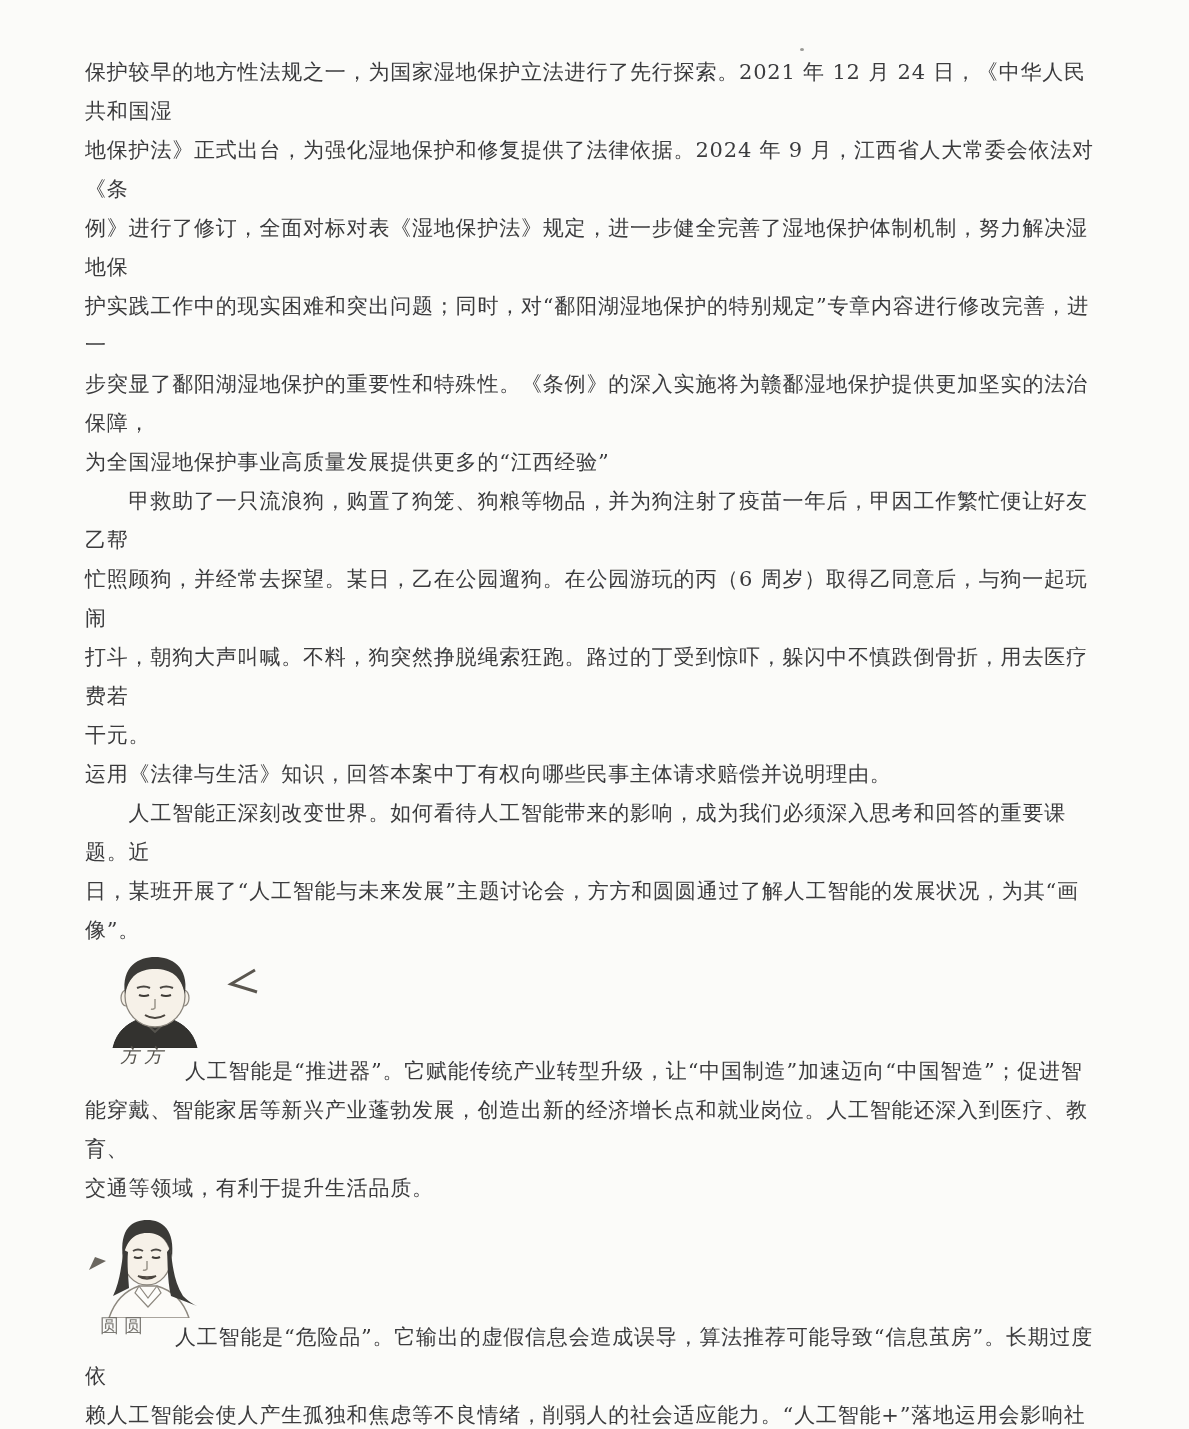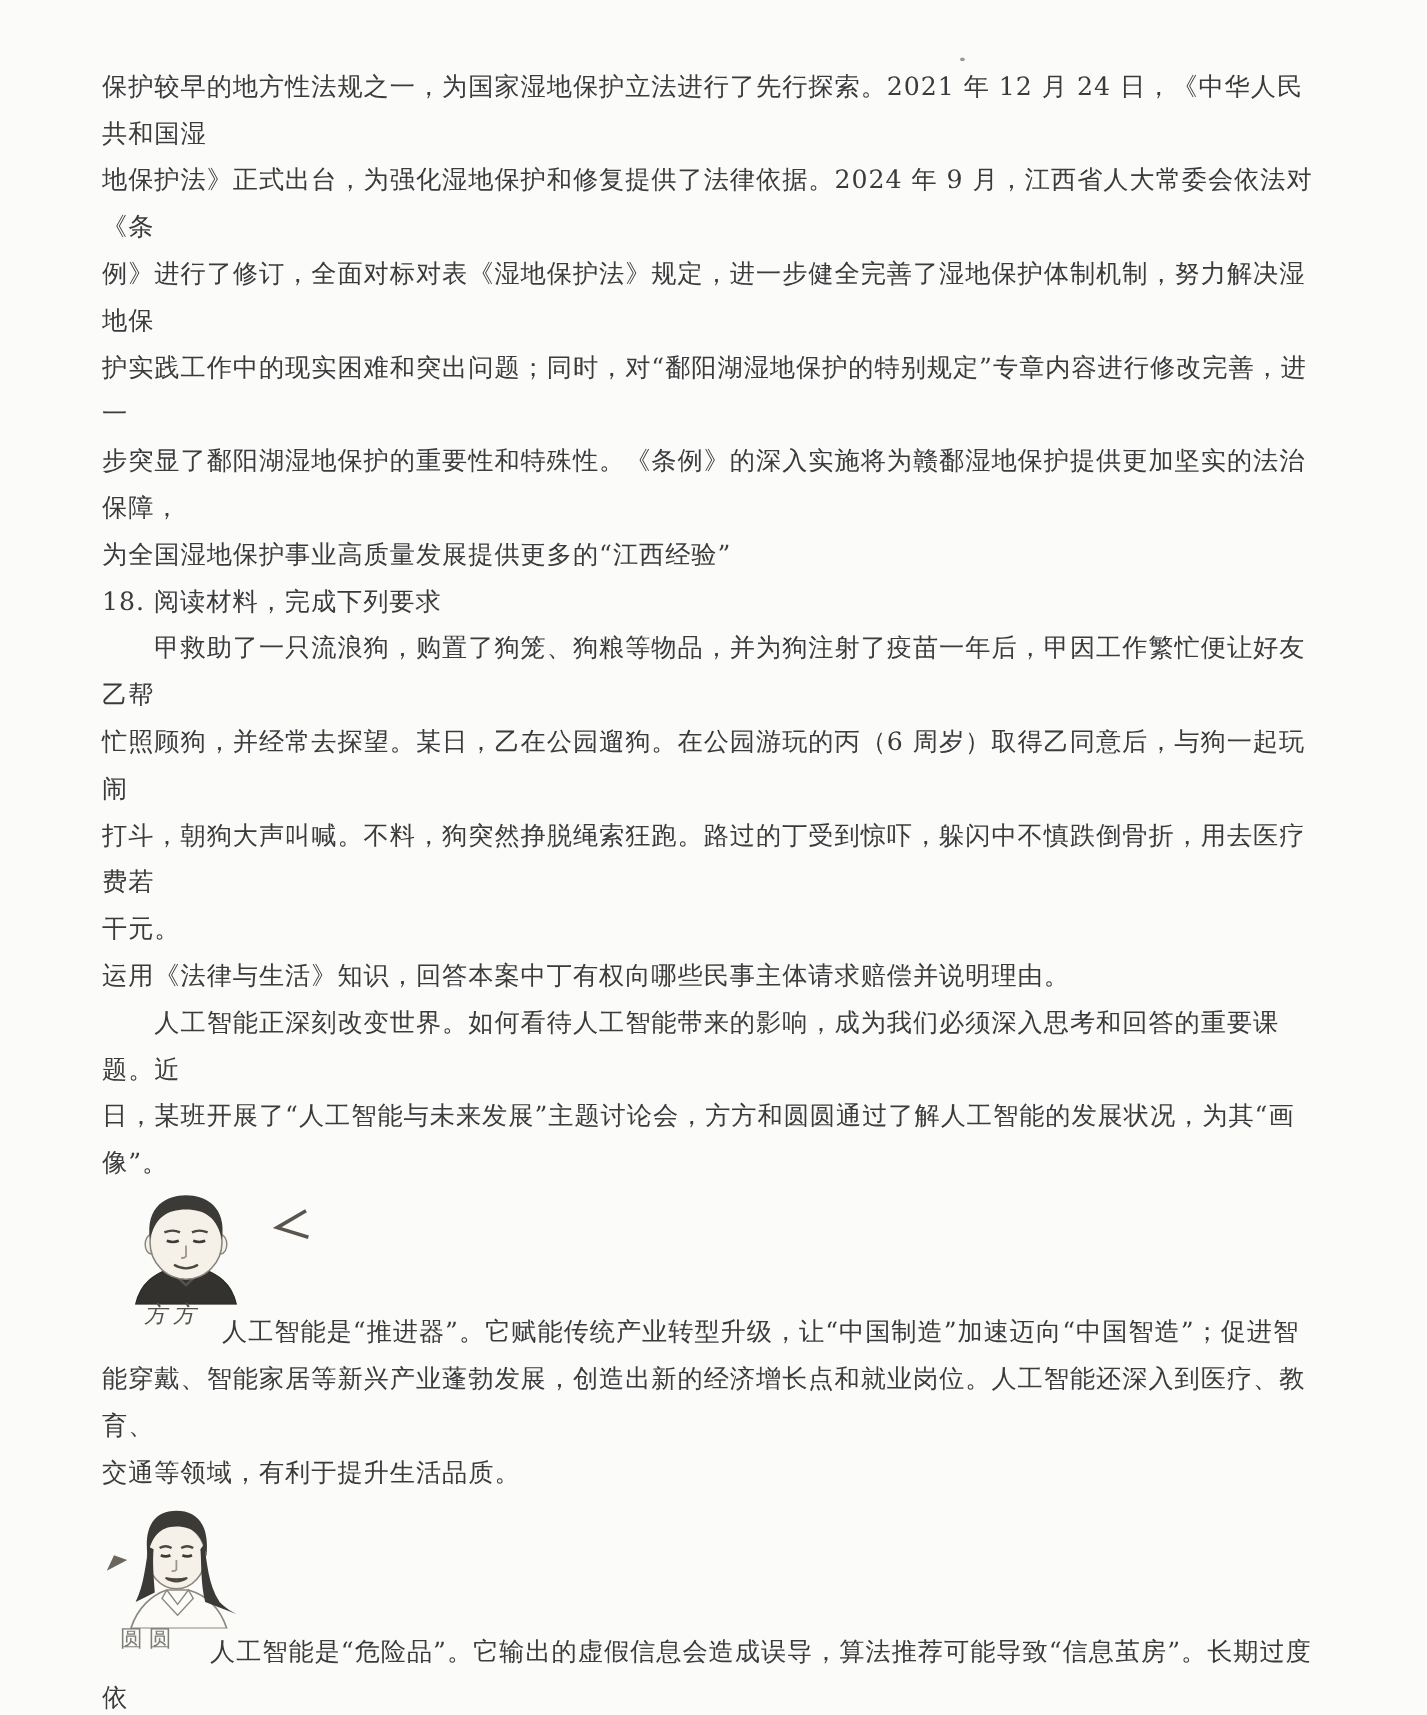--- a/index.html
+++ b/index.html
@@ -41,41 +41,41 @@
   .sp2 { margin-top: 10px; }
   .sp1 .portrait { left: 8px; }
   .sp2 .portrait { left: 0; }
   .sp1 .speech { padding-top: 96px; text-indent: 100px; }
   .sp2 .speech { padding-top: 100px; text-indent: 90px; }
   .plabel {
     font-size: 19px;
     color: #55524c;
     letter-spacing: 5px;
     line-height: 22px;
+    font-family: Liberation Mono, monospace;
   }
   .sp1 .plabel { margin-left: 27px; margin-top: -2px; font-style: italic; }
   .sp2 .plabel { margin-left: 15px; margin-top: -2px; opacity: 0.75; }
   svg { display: block; }
 </style>
 </head>
 <body>
 
 <div class="page">
 
   <div class="speck"></div>
 
   <p class="txt">保护较早的地方性法规之一，为国家湿地保护立法进行了先行探索。2021 年 12 月 24 日，《中华人民共和国湿
 地保护法》正式出台，为强化湿地保护和修复提供了法律依据。2024 年 9 月，江西省人大常委会依法对《条
 例》进行了修订，全面对标对表《湿地保护法》规定，进一步健全完善了湿地保护体制机制，努力解决湿地保
 护实践工作中的现实困难和突出问题；同时，对“鄱阳湖湿地保护的特别规定”专章内容进行修改完善，进一
 步突显了鄱阳湖湿地保护的重要性和特殊性。《条例》的深入实施将为赣鄱湿地保护提供更加坚实的法治保障，
 为全国湿地保护事业高质量发展提供更多的“江西经验”</p>
 
 
-  <p class="txt">18. 阅读材料，完成下列要求</p>
 
   <p class="txt">　　甲救助了一只流浪狗，购置了狗笼、狗粮等物品，并为狗注射了疫苗一年后，甲因工作繁忙便让好友乙帮
 忙照顾狗，并经常去探望。某日，乙在公园遛狗。在公园游玩的丙（6 周岁）取得乙同意后，与狗一起玩闹
 打斗，朝狗大声叫喊。不料，狗突然挣脱绳索狂跑。路过的丁受到惊吓，躲闪中不慎跌倒骨折，用去医疗费若
 干元。</p>
 
   <p class="txt">运用《法律与生活》知识，回答本案中丁有权向哪些民事主体请求赔偿并说明理由。</p>
 
 
   <p class="txt">　　人工智能正深刻改变世界。如何看待人工智能带来的影响，成为我们必须深入思考和回答的重要课题。近

